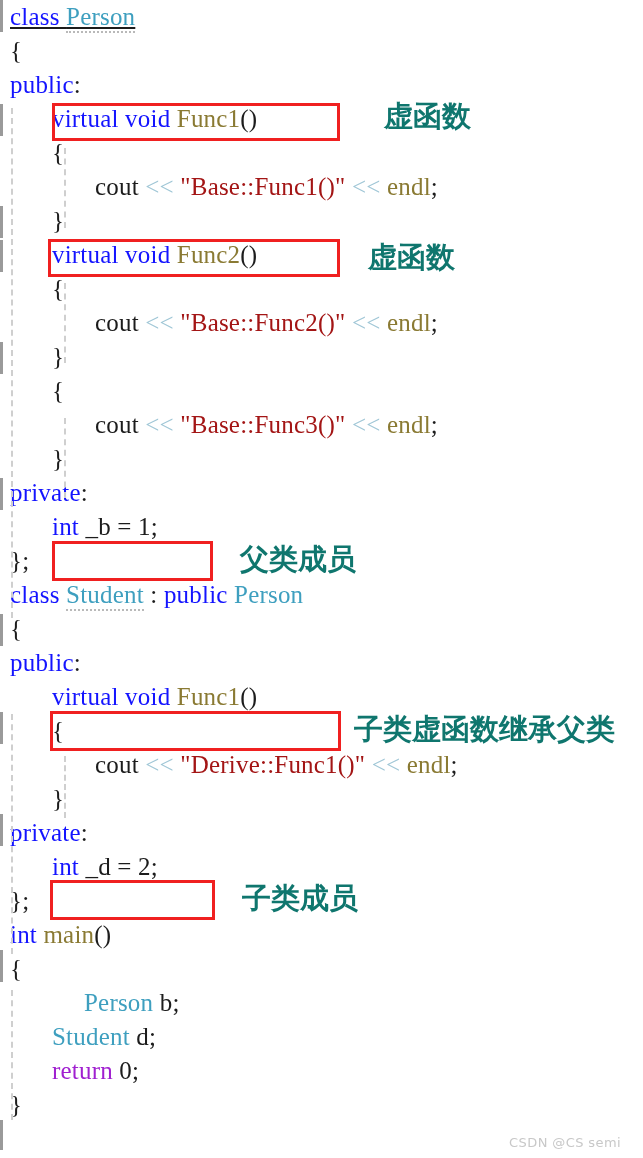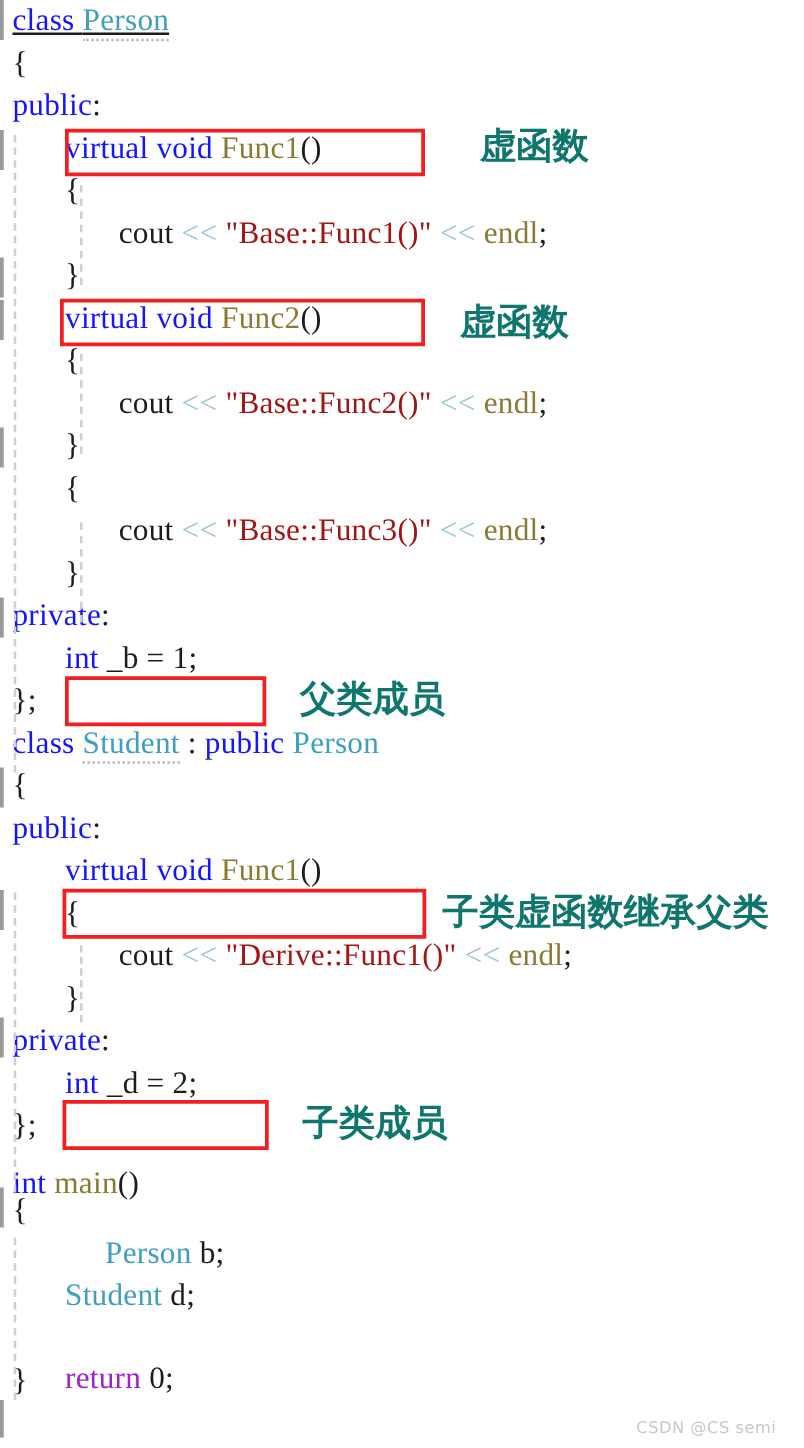--- a/index.html
+++ b/index.html
@@ -134,25 +134,25 @@
       <div class="code-line"><span class="code-text" style="left: 10px;"><span class="kw">class </span><span class="type squiggle">Student</span><span class="plain"> : </span><span class="kw">public </span><span class="type">Person</span></span></div>
       <div class="code-line"><span class="code-text" style="left: 10px;"><span class="plain">{</span></span></div>
       <div class="code-line"><span class="code-text" style="left: 10px;"><span class="kw">public</span><span class="plain">:</span></span></div>
       <div class="code-line"><span class="code-text" style="left: 52px;"><span class="kw">virtual void </span><span class="fn">Func1</span><span class="plain">()</span></span></div>
       <div class="code-line"><span class="code-text" style="left: 52px;"><span class="plain">{</span></span></div>
       <div class="code-line"><span class="code-text" style="left: 95px;"><span class="plain">cout </span><span class="op">&lt;&lt;</span><span class="plain"> </span><span class="str">"Derive::Func1()"</span><span class="plain"> </span><span class="op">&lt;&lt;</span><span class="plain"> </span><span class="fn">endl</span><span class="plain">;</span></span></div>
       <div class="code-line"><span class="code-text" style="left: 52px;"><span class="plain">}</span></span></div>
       <div class="code-line"><span class="code-text" style="left: 10px;"><span class="kw">private</span><span class="plain">:</span></span></div>
       <div class="code-line"><span class="code-text" style="left: 52px;"><span class="kw">int</span><span class="plain"> _d = 2;</span></span></div>
       <div class="code-line"><span class="code-text" style="left: 10px;"><span class="plain">};</span></span></div>
-      <div class="code-line"><span class="code-text" style="left: 10px; margin-top: 12px;"><span class="kw">int </span><span class="fn">main</span><span class="plain">()</span></span></div>
+      <div class="code-line"><span class="code-text" style="left: 10px;"><span class="kw">int </span><span class="fn">main</span><span class="plain">()</span></span></div>
       <div class="code-line"><span class="code-text" style="left: 10px;"><span class="plain">{</span></span></div>
       <div class="code-line"><span class="code-text" style="left: 52px; margin-left: 32px;"><span class="type">Person</span><span class="plain"> b;</span></span></div>
       <div class="code-line"><span class="code-text" style="left: 52px;"><span class="type">Student</span><span class="plain"> d;</span></span></div>
-      <div class="code-line"><span class="code-text" style="left: 52px; margin-top: 32px;"><span class="ret">return</span><span class="plain"> 0;</span></span></div>
+      <div class="code-line"><span class="code-text" style="left: 52px;"><span class="ret">return</span><span class="plain"> 0;</span></span></div>
       <div class="code-line"><span class="code-text" style="left: 10px;"><span class="plain">}</span></span></div>
     </div>
 
   <div class="overlay-guides">
       <div class="guide" style="left: 11px; top: 108px; height: 510px;"></div>
       <div class="guide" style="left: 11px; top: 714px; height: 240px;"></div>
       <div class="guide" style="left: 11px; top: 990px; height: 130px;"></div>
       <div class="guide" style="left: 64px; top: 148px; height: 80px;"></div>
       <div class="guide" style="left: 64px; top: 283px; height: 80px;"></div>
       <div class="guide" style="left: 64px; top: 418px; height: 80px;"></div>

